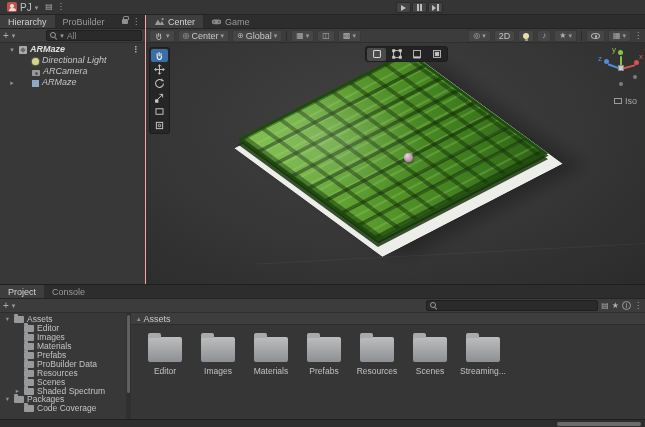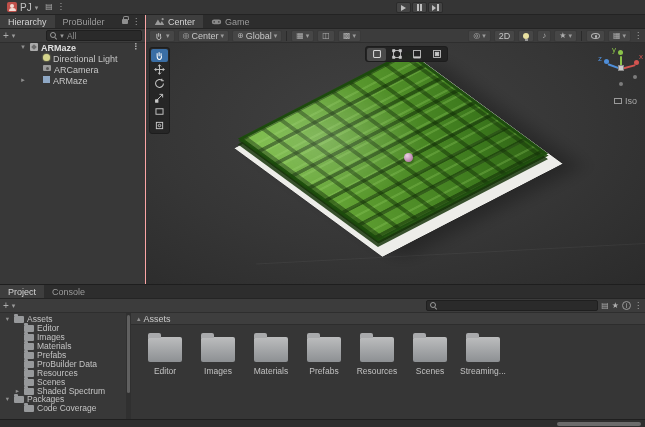--- a/index.html
+++ b/index.html
@@ -31,21 +31,21 @@
 .ptoolbar{height:14px;background:#3C3C3C;border-bottom:1px solid #2E2E2E;display:flex;align-items:center;padding:0 3px;gap:3px;}
 .search{height:11px;background:#2A2A2A;border:1px solid #1F1F1F;border-radius:2px;display:flex;align-items:center;gap:3px;padding:0 3px;color:#8F8F8F;font-size:8.5px;margin-left:28px;}
 .mag{width:7px;height:7px;position:relative;flex:none;}
 .mag:before{content:"";position:absolute;left:0;top:0;width:4px;height:4px;border:1px solid #9A9A9A;border-radius:50%;}
 .mag:after{content:"";position:absolute;left:4.5px;top:4.5px;width:3px;height:1px;background:#9A9A9A;transform:rotate(45deg);transform-origin:0 0;}
 .tbtn{height:12px;background:#464646;border:1px solid #393939;border-radius:2px;display:flex;align-items:center;gap:2px;padding:0 4px;color:#C6C6C6;font-size:9px;white-space:nowrap;}
 .sep{width:1px;height:10px;background:#2A2A2A;margin:0 1px;}
 
 
 #hier{position:absolute;left:0;top:15px;width:146px;height:269px;background:#383838;border-right:1px solid #fca5a5;}
-.hrow{height:11px;display:flex;align-items:flex-start;gap:3px;padding-left:19px;font-size:9px;color:#C6C6C6;}
+.hrow{height:11px;display:flex;align-items:flex-end;gap:3px;padding-left:8px;font-size:9px;color:#C6C6C6;font-style:italic;}
 .hrow .crt{width:8px;font-size:7px;color:#909090;text-align:center;flex:none;}
 .hrow.root{color:#E0E0E0;font-weight:bold;}
 .indent{width:10px;flex:none;}
 .ic-scene{width:8px;height:8px;background:#ABABAB;border-radius:1px;position:relative;flex:none;}
 .ic-scene:after{content:"";position:absolute;left:2px;top:2px;width:4px;height:4px;background:#6b6b6b;transform:rotate(45deg);}
 .ic-light{width:7px;height:7px;border-radius:50%;background:#D4D48C;box-shadow:0 0 2px #C9C97E;flex:none;}
 .ic-cam{width:8px;height:6px;background:#9A9A9A;border-radius:1px;position:relative;flex:none;}
 .ic-cam:after{content:"";position:absolute;left:2.5px;top:1.5px;width:3px;height:3px;border-radius:50%;background:#555;}
 .ic-prefab{width:7px;height:7px;background:#8FA8C5;flex:none;}
 .rowkebab{margin-left:auto;padding-right:5px;}

